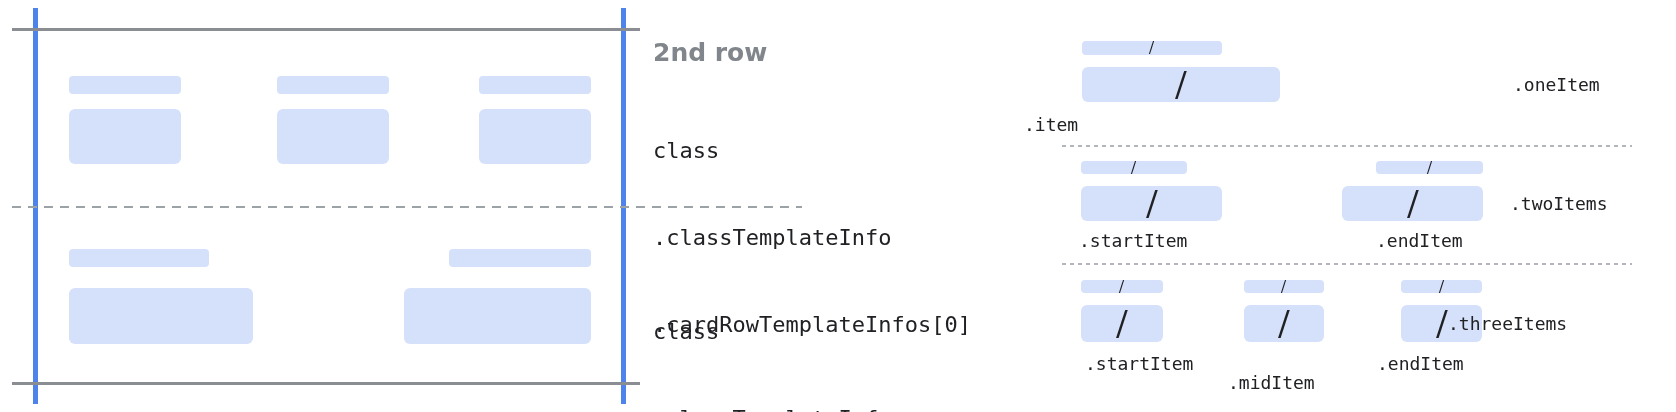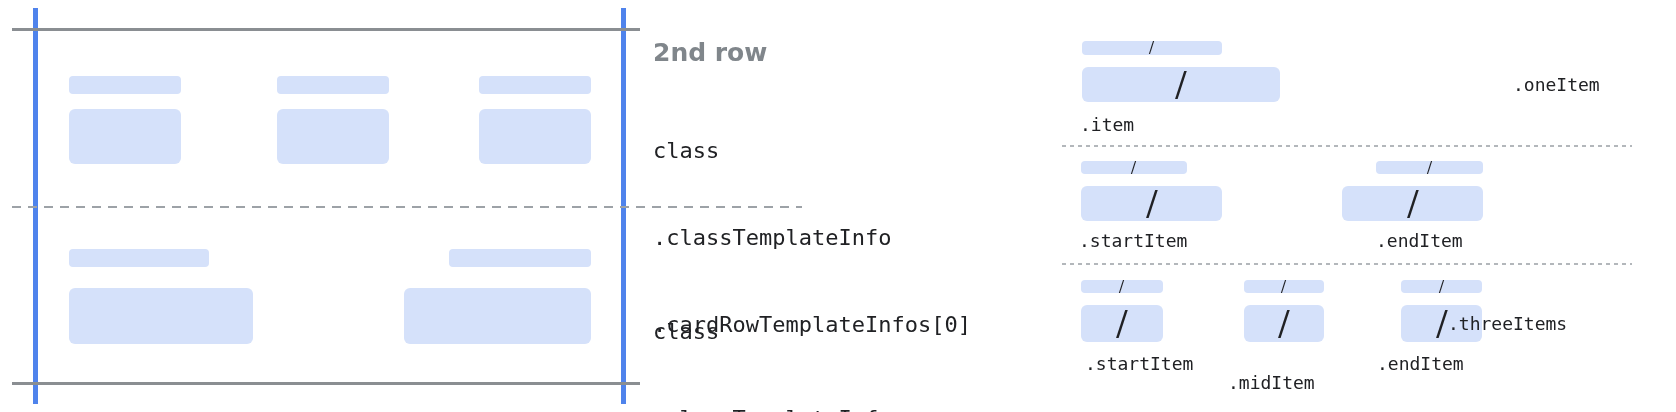--- a/index.html
+++ b/index.html
@@ -75,39 +75,40 @@
     
     
   </div>
 
   <div class="bar slashbar" style="left:1082px;top:41px;width:140px;height:14px;">
     <span class="slash-sm">/</span>
   </div>
   <div class="block slashbar" style="left:1082px;top:67px;width:198px;height:35px;">
     <span class="slash-lg">/</span>
   </div>
-  <div class="figlabel" style="left:1080px;top:110px;">.item</div>
+  <div class="figlabel" style="left:1024px;top:110px;">.item</div>
   <div class="figlabel" style="left:1513px;top:70px;">.oneItem</div>
 
   <div class="dotline" style="left:1062px;top:145px;width:570px;"></div>
 
   <div class="bar slashbar" style="left:1081px;top:161px;width:106px;height:13px;">
     <span class="slash-sm">/</span>
   </div>
   <div class="block slashbar" style="left:1081px;top:186px;width:141px;height:35px;">
     <span class="slash-lg">/</span>
   </div>
   <div class="bar slashbar" style="left:1376px;top:161px;width:107px;height:13px;">
     <span class="slash-sm">/</span>
   </div>
   <div class="block slashbar" style="left:1342px;top:186px;width:141px;height:35px;">
     <span class="slash-lg">/</span>
   </div>
   <div class="figlabel" style="left:1079px;top:226px;">.startItem</div>
   <div class="figlabel" style="left:1376px;top:226px;">.endItem</div>
+  <div class="figlabel" style="left:1510px;top:189px;">.twoItems</div>
 
   <div class="dotline" style="left:1062px;top:263px;width:570px;"></div>
 
   <div class="bar slashbar" style="left:1081px;top:280px;width:82px;height:13px;">
     <span class="slash-sm">/</span>
   </div>
   <div class="block slashbar" style="left:1081px;top:305px;width:82px;height:37px;">
     <span class="slash-lg">/</span>
   </div>
   <div class="bar slashbar" style="left:1244px;top:280px;width:80px;height:13px;">

